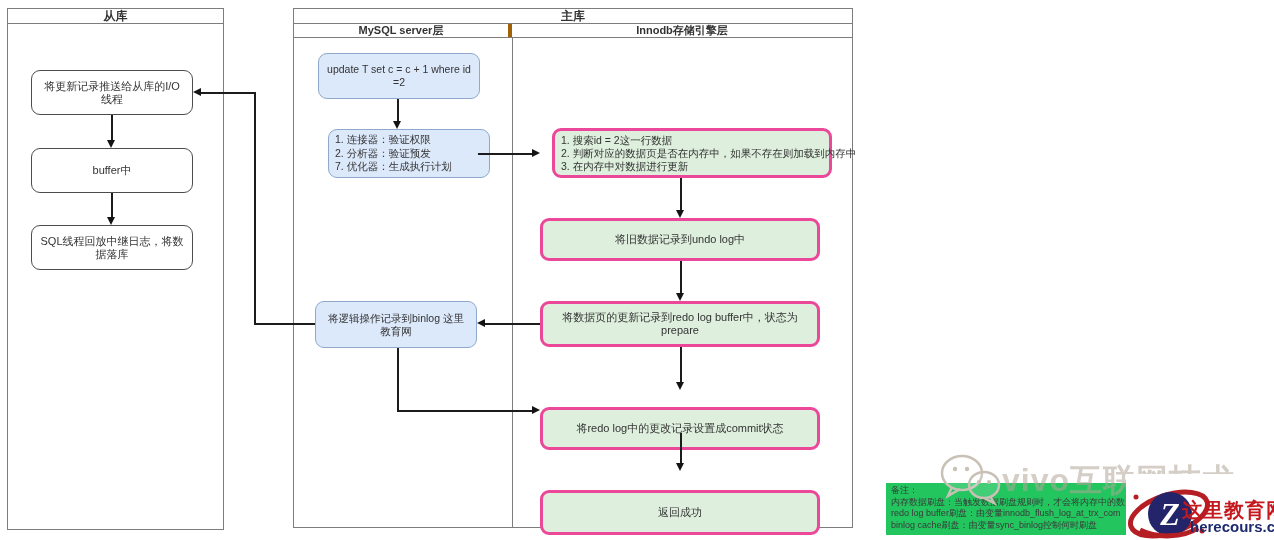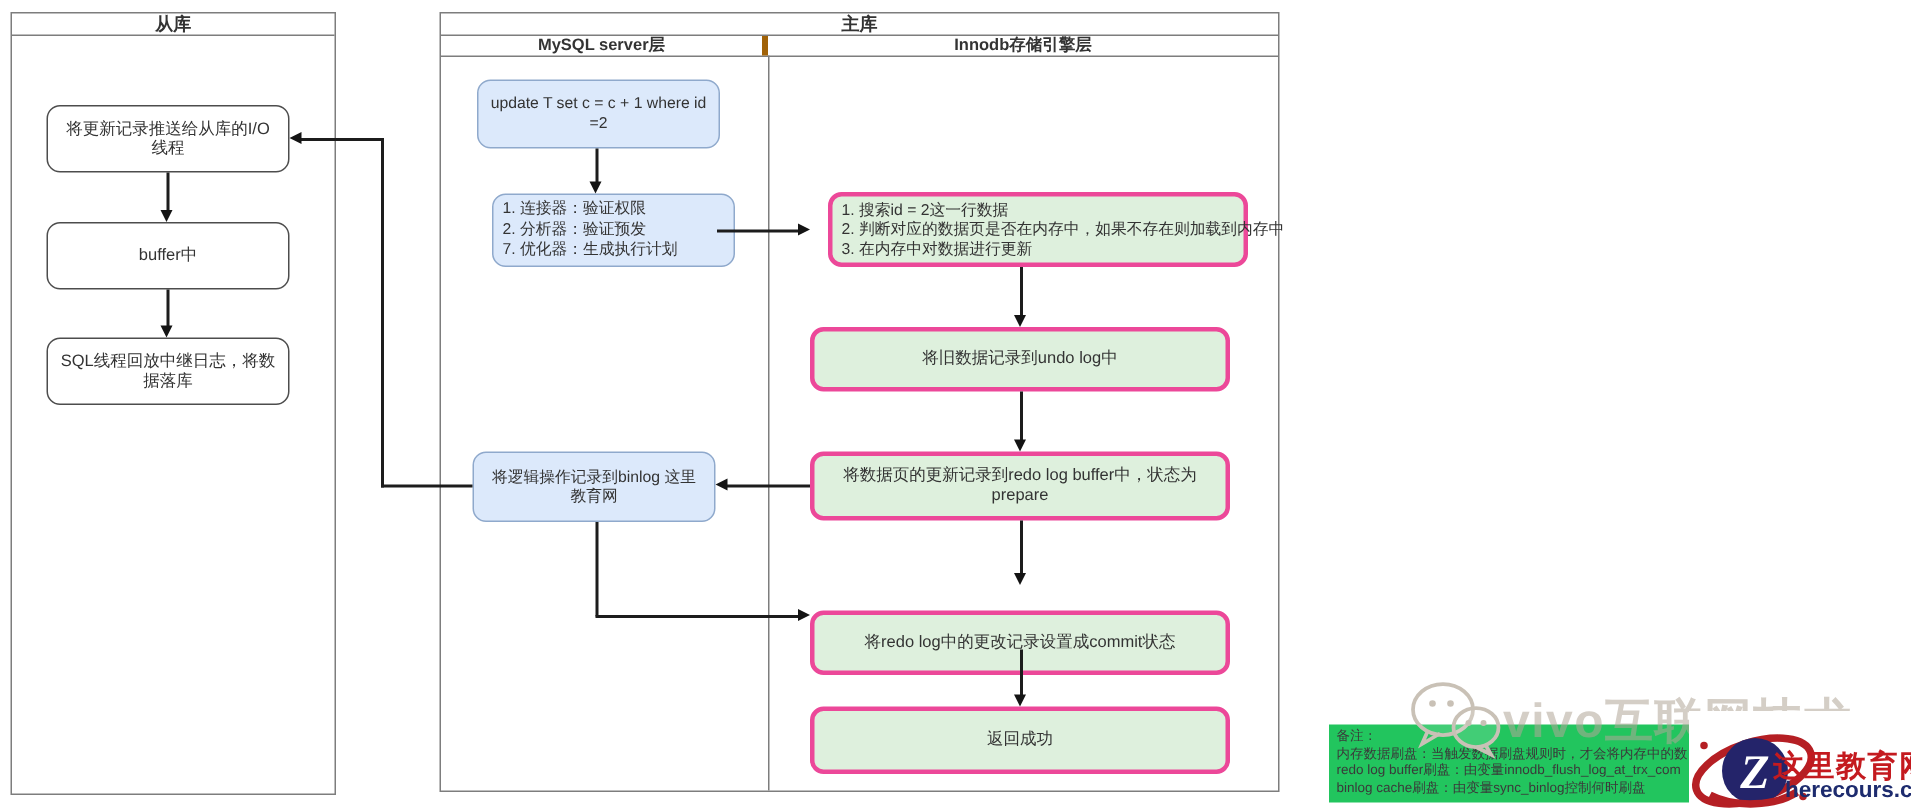--- a/index.html
+++ b/index.html
@@ -91,21 +91,21 @@
   </div>
   <div class="node green" style="left:540px;top:218px;width:280px;height:43px;">
     <span>将旧数据记录到undo log中</span>
   </div>
   <div class="node green" style="left:540px;top:301px;width:280px;height:46px;">
     <span>将数据页的更新记录到redo log buffer中，状态为prepare</span>
   </div>
   <div class="node green" style="left:540px;top:390px;width:280px;height:43px;margin-top:17px;">
     <span>将redo log中的更改记录设置成commit状态</span>
   </div>
-  <div class="node green" style="left:540px;top:471px;width:280px;height:45px;">
+  <div class="node green" style="left:540px;top:490px;width:280px;height:45px;">
     <span>返回成功</span>
   </div>
 
   <div>
     <div class="vline" style="left:111px;top:115px;height:26px;"></div>
     <div class="arr down" style="left:107px;top:140px;"></div>
   </div>
   <div>
     <div class="vline" style="left:111px;top:193px;height:25px;"></div>
     <div class="arr down" style="left:107px;top:217px;"></div>

